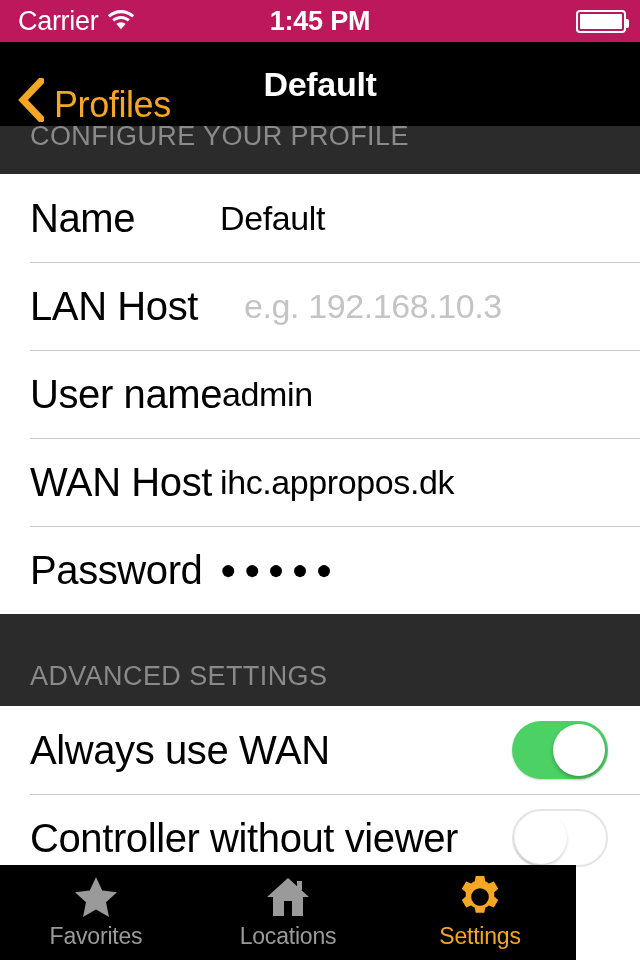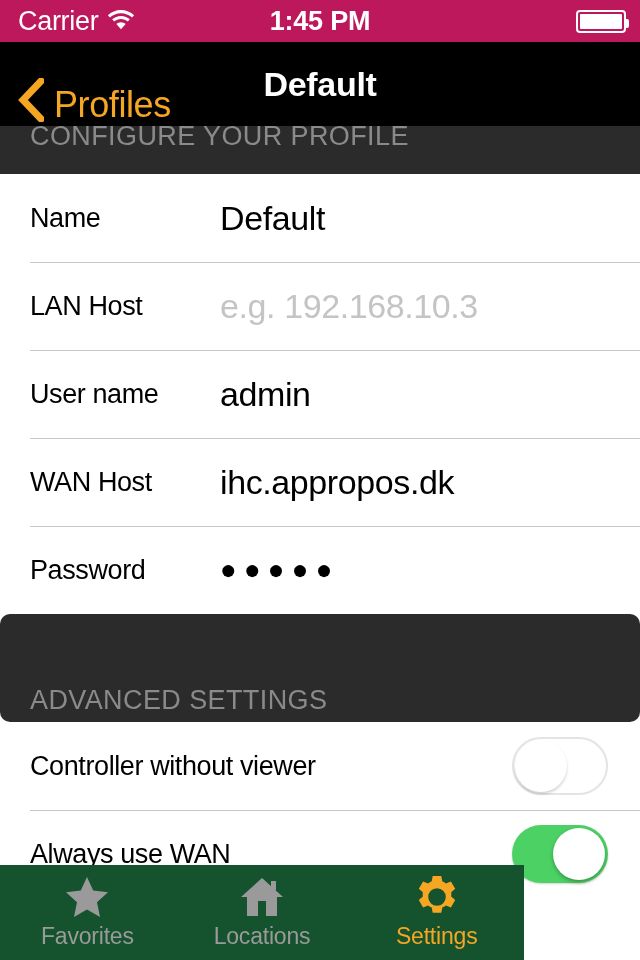--- a/index.html
+++ b/index.html
@@ -65,44 +65,44 @@
   .section-header {
     background:#2b2b2b;
     color:#8a8a8a;
     font-size:27px;
     letter-spacing:0.4px;
     display:flex;
     align-items:flex-end;
     padding:0 0 12px 30px;
   }
   .section-header.first { height:48px; padding-bottom:22px; }
-  .section-header.second { height:108px; padding-bottom:6px;border-radius:10px; }
+  .section-header.second { height:92px; padding-bottom:14px; }
 
   .row {
     position:relative;
     height:88px;
     background:#fff;
     display:flex;
     align-items:center;
     padding-left:30px;
   }
   .row + .row::before {
     content:"";
     position:absolute; left:30px; right:0; top:0; height:1px;
     background:#c8c7cc;
   }
   .row-label {
-    font-size:27px; color:#000; letter-spacing:-0.4px;
+    font-size:40px; color:#000; letter-spacing:-0.4px;
     white-space:nowrap;
   }
   .field-label { min-width:190px; }
   .row-value {
     font-size:34px; color:#000; letter-spacing:-0.4px; white-space:nowrap;
   }
-  .row-value.placeholder { color:#c4c4c4; }
+  .row-value.placeholder { color:#c4c4c4;margin-left:24px; }
   .dots { font-size:28px; letter-spacing:7px; color:#000; line-height:1; }
 
   .row-toggle { justify-content:space-between; padding-right:32px; }
 
   
   .switch {
     width:96px; height:58px; border-radius:29px; position:relative;
     flex:0 0 auto;
     box-shadow:0 1px 2px rgba(0,0,0,0.18);
   }
@@ -110,22 +110,22 @@
   .switch.off { background:#fff; border:2px solid #e4e4e4; box-shadow:none; }
   .knob {
     position:absolute; top:3px; width:52px; height:52px; border-radius:50%;
     background:#fff; box-shadow:0 2px 4px rgba(0,0,0,0.3);
   }
   .switch.on .knob { right:3px; }
   .switch.off .knob { left:1px; top:1px; box-shadow:0 2px 3px rgba(0,0,0,0.18); }
 
   
   .tab-bar {
-    position:absolute; left:0; bottom:0; width:524px; height:95px;
-    background:#14532d;
+    position:absolute; left:0; bottom:0; width:576px; height:95px;
+    background:#000000;
     display:flex;
   }
   .tab-item {
     flex:1; display:flex; flex-direction:column;
     align-items:center; justify-content:center; gap:4px;
     cursor:pointer;
   }
   .tab-icon { height:44px; display:flex; align-items:center; justify-content:center; }
   .tab-label { font-size:23px; color:#9a9a9a; letter-spacing:-0.2px; }
   .tab-item.active .tab-label { color:#F5A623; }
@@ -190,29 +190,29 @@
   </div>
 
   <div class="row">
     <span class="row-label field-label">Password</span>
     <span class="row-value dots">●●●●●</span>
   </div>
 
   <div class="section-header second">ADVANCED SETTINGS</div>
 
   <div class="row row-toggle">
+    <span class="row-label">Always use WAN</span>
+    <span class="switch on">
+      <span class="knob"></span>
+    </span>
+  </div>
+
+  <div class="row row-toggle">
     <span class="row-label">Controller without viewer</span>
     <span class="switch off">
-      <span class="knob"></span>
-    </span>
-  </div>
-
-  <div class="row row-toggle">
-    <span class="row-label">Always use WAN</span>
-    <span class="switch on">
       <span class="knob"></span>
     </span>
   </div>
 
 </div>
 
 <div class="tab-bar">
 
   <div class="tab-item">
     <span class="tab-icon">

